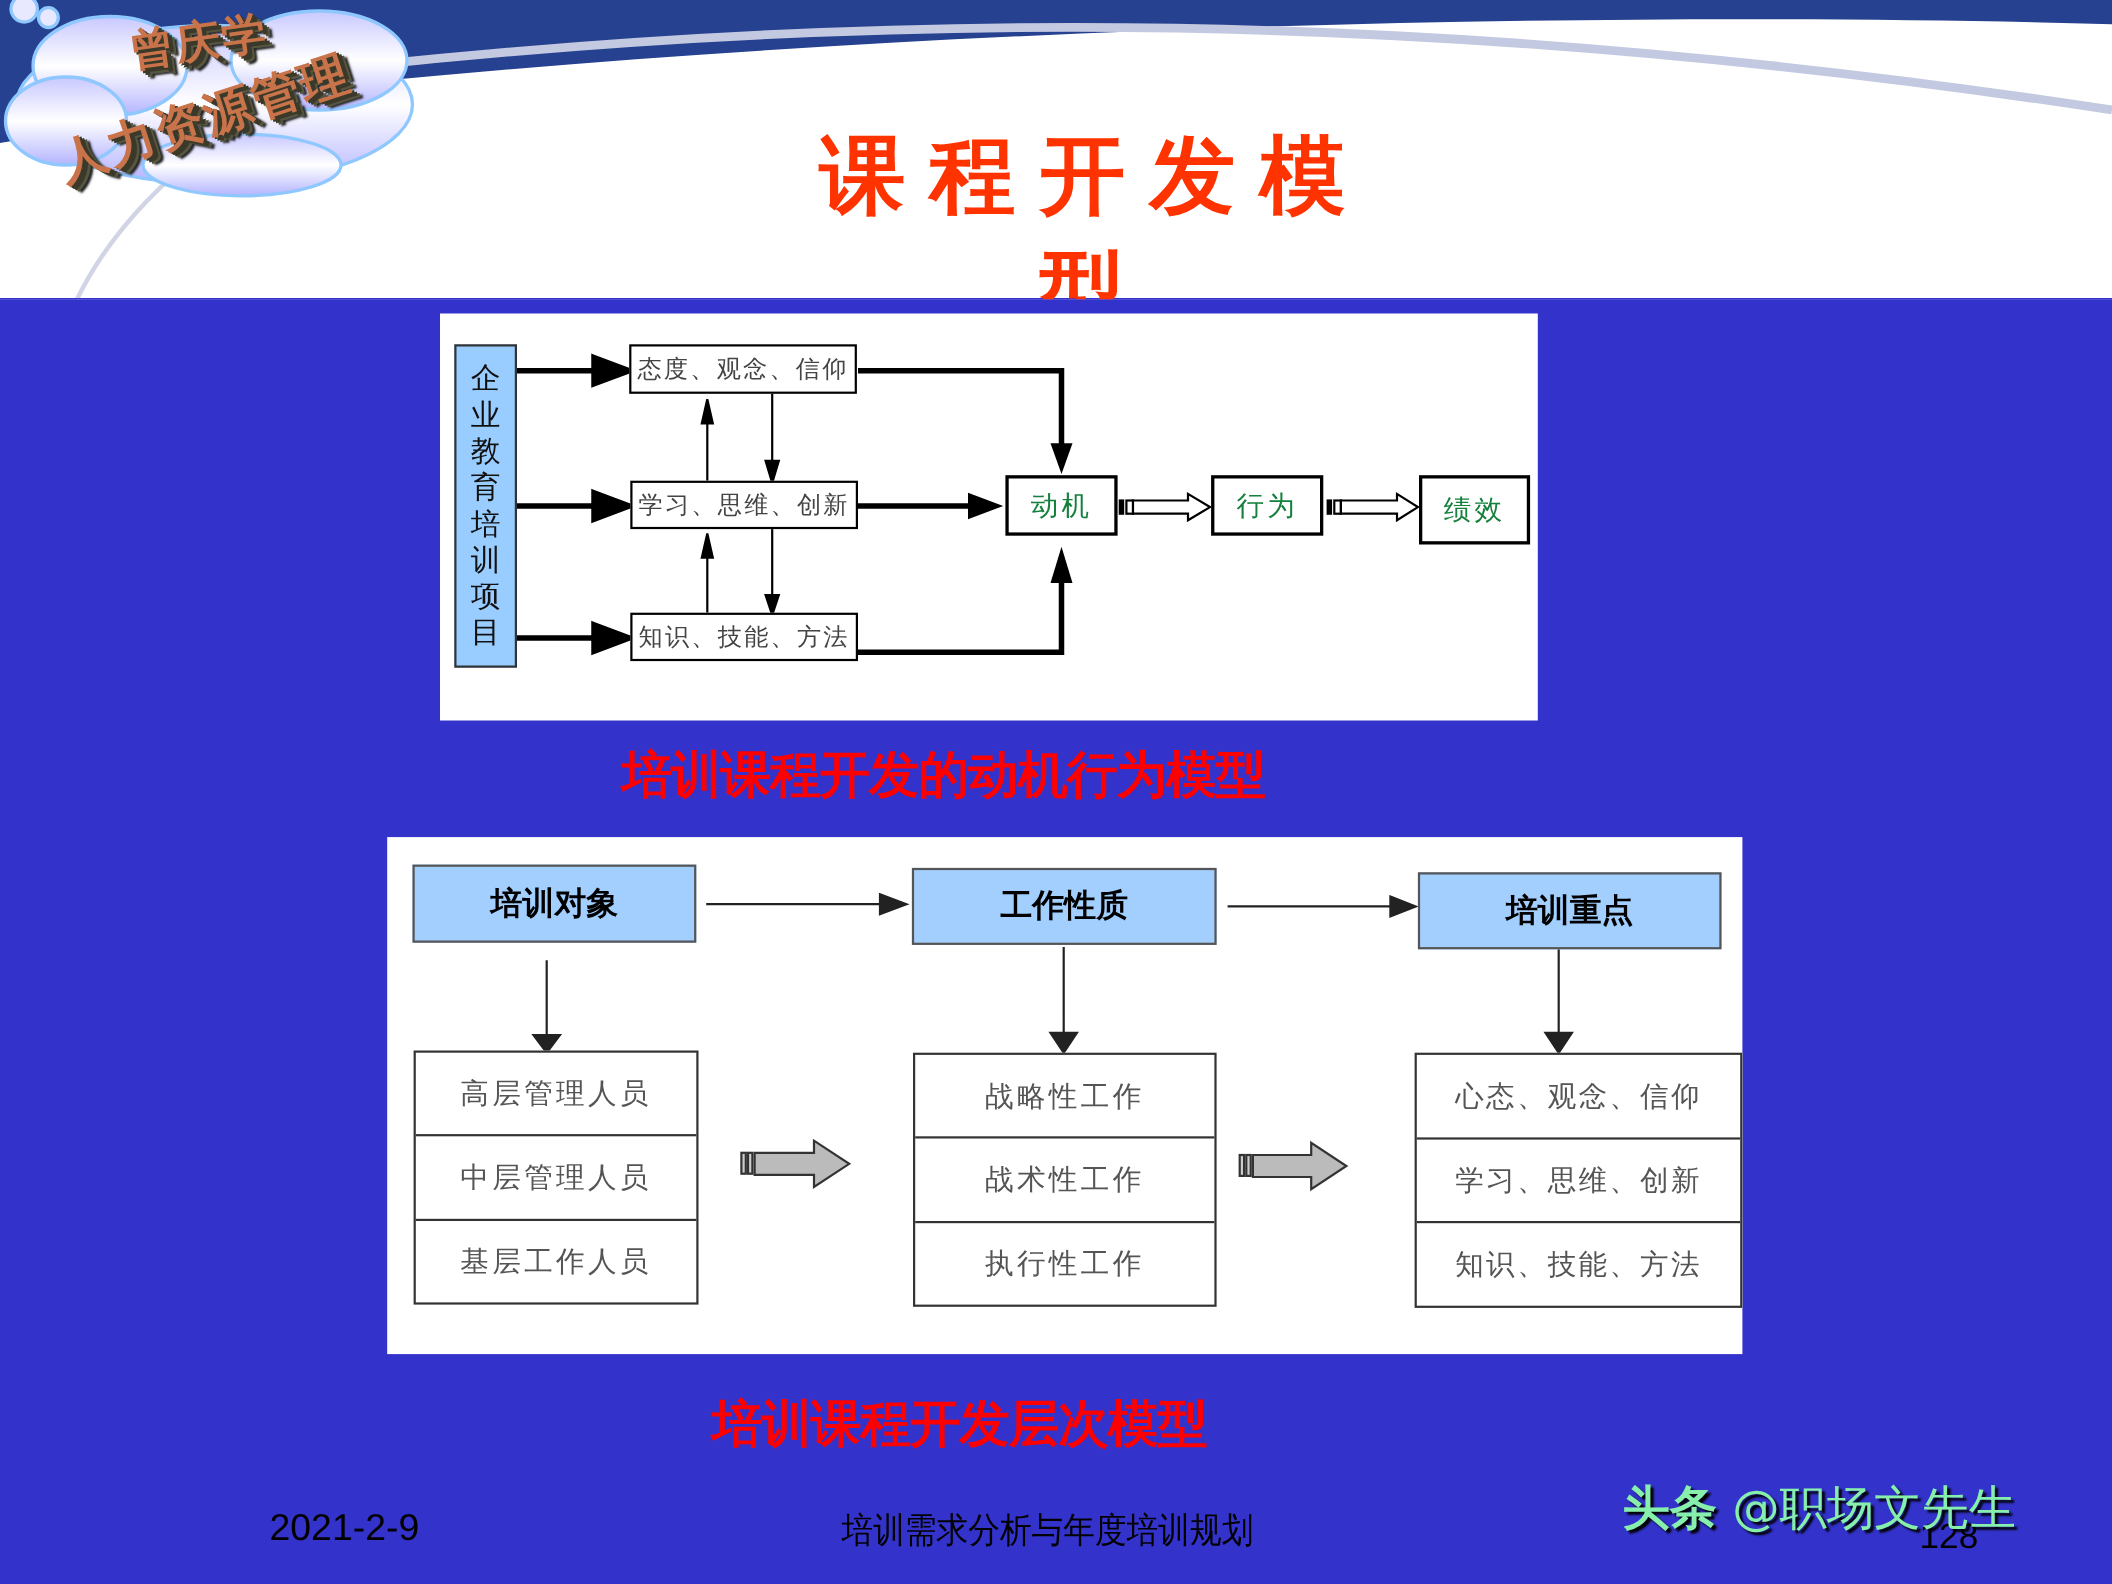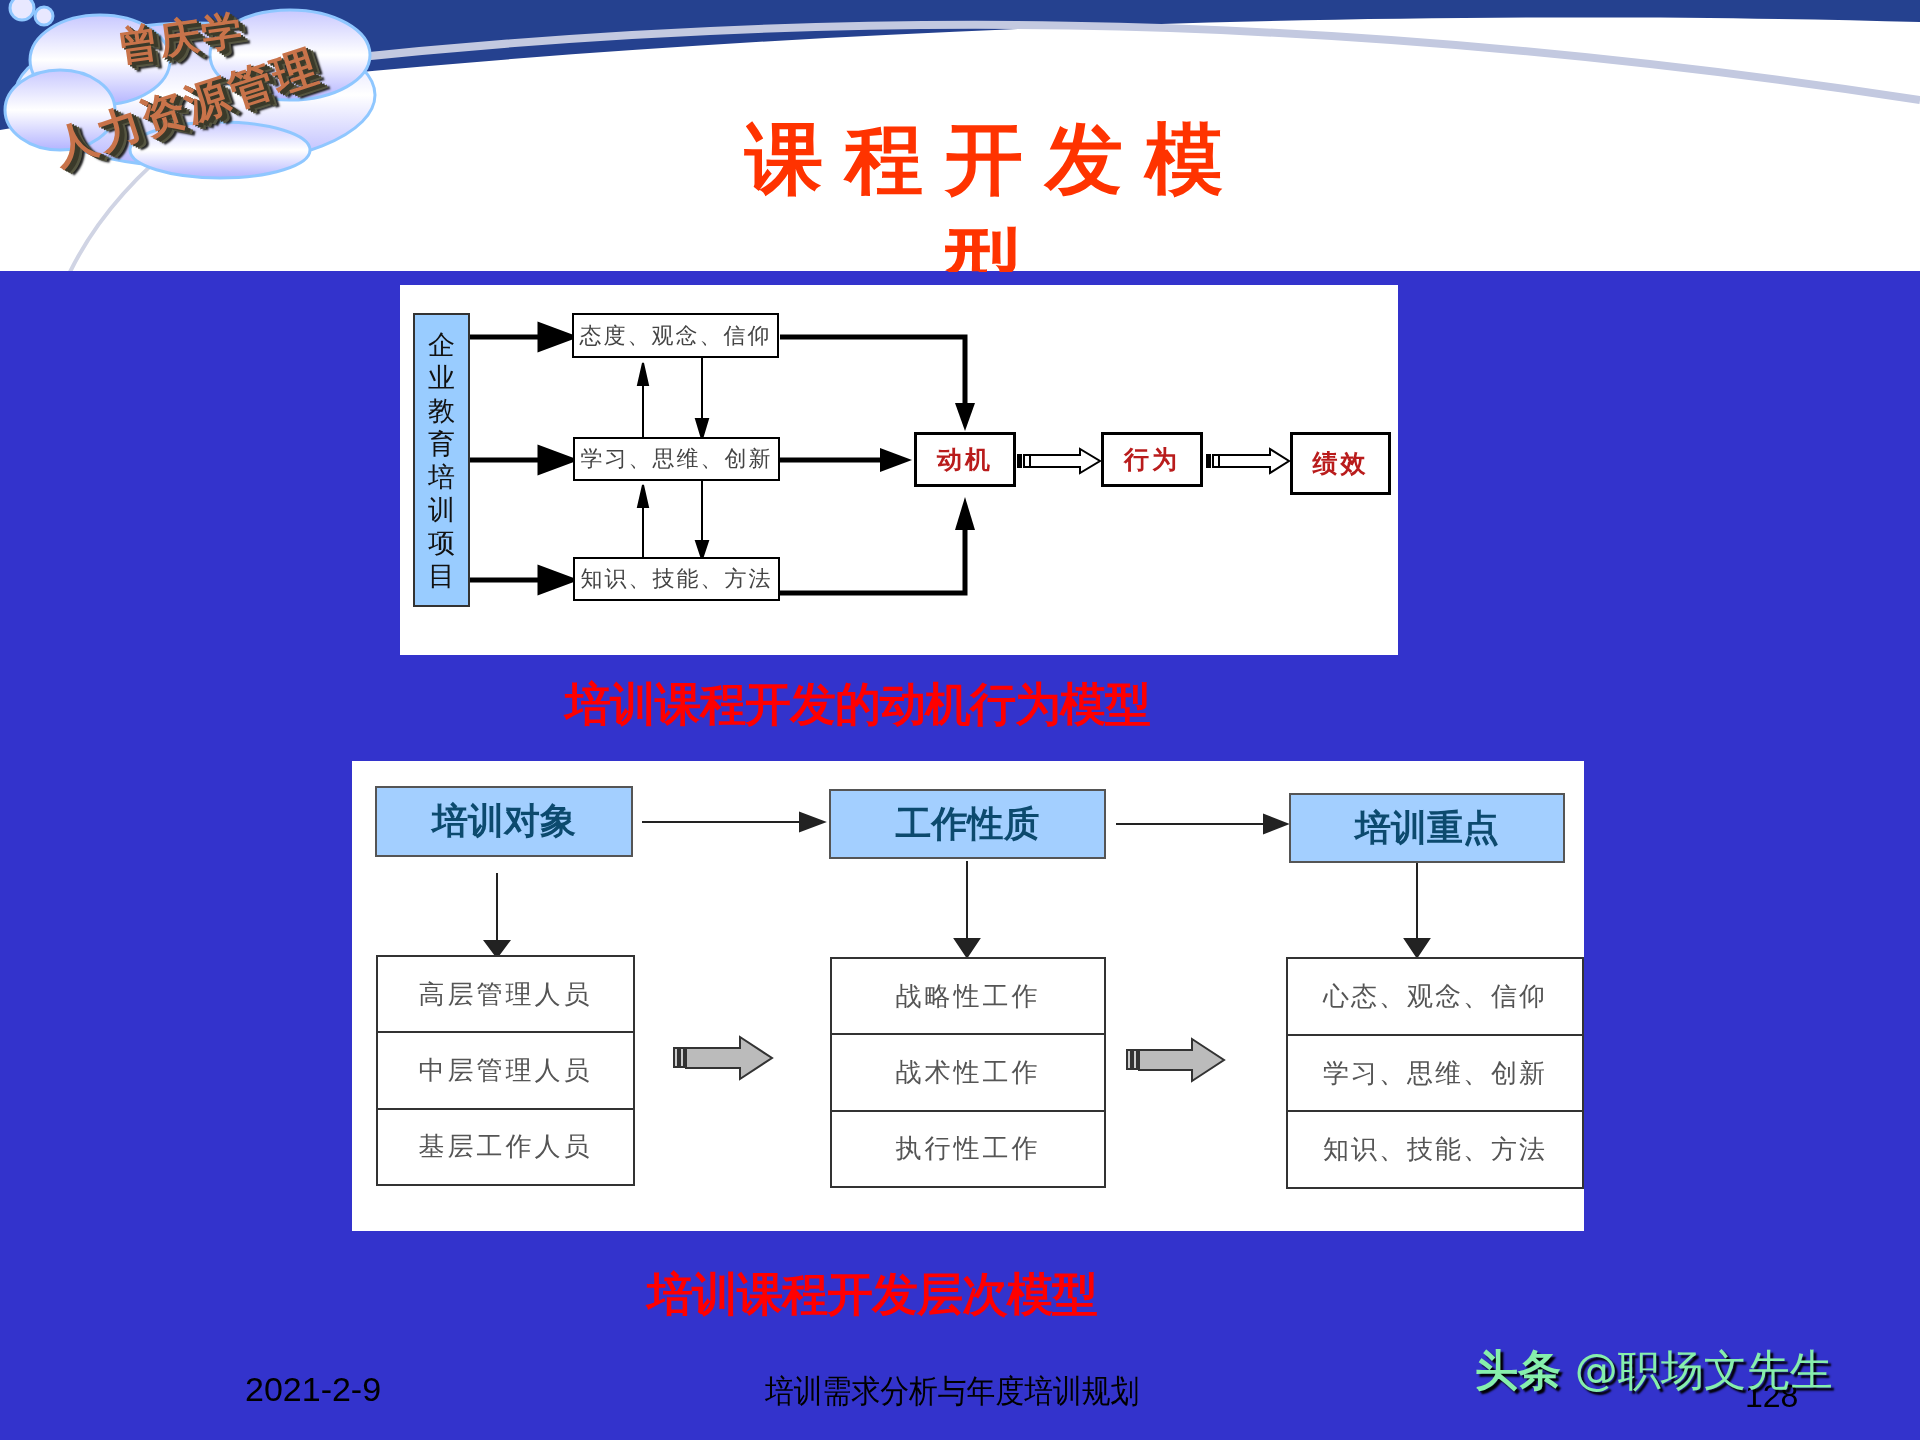--- a/index.html
+++ b/index.html
@@ -9,23 +9,23 @@
   .logo-cloud{position:absolute;left:0;top:0;width:390px;height:180px;}
   .logo-line{position:absolute;font-family:"DejaVu Serif",serif;font-weight:bold;color:#c8734a;text-shadow:2px 2px 0 #3b3a2a,4px 4px 0 #3b3a2a,6px 6px 0 #555540,8px 8px 2px #222;letter-spacing:2px;}
   .logo-line.l1{left:118px;top:10px;font-size:40px;transform:rotate(-8deg);}
   .logo-line.l2{left:48px;top:78px;font-size:44px;transform:rotate(-18deg);}
   .page-title{position:absolute;left:700px;top:108px;width:590px;text-align:center;font-family:"DejaVu Serif",serif;font-weight:bold;font-size:78px;letter-spacing:22px;color:#ff3300;}
 
   .panel{position:absolute;background:#ffffff;}
   .p1{left:400px;top:285px;width:998px;height:370px;}
   .p2{left:352px;top:761px;width:1232px;height:470px;}
   .box{position:absolute;box-sizing:border-box;border:2px solid #000;background:#fff;display:flex;align-items:center;justify-content:center;font-family:"DejaVu Serif",serif;color:#444;}
-  .box.thick{border-width:3px;color:#b91c1c;font-weight:bold;}
+  .box.thick{border-width:3px;color:#15803d;}
   .vbox{position:absolute;box-sizing:border-box;border:2px solid #333;background:#99ccff;display:flex;flex-direction:column;align-items:center;justify-content:center;font-family:"DejaVu Serif",serif;font-size:27px;line-height:33px;color:#111;}
-  .hbox{position:absolute;box-sizing:border-box;border:2px solid #555;background:#a3cfff;display:flex;align-items:center;justify-content:center;font-family:"DejaVu Sans",sans-serif;font-weight:bold;font-size:36px;color:#0c4a6e;}
+  .hbox{position:absolute;box-sizing:border-box;border:2px solid #555;background:#a3cfff;display:flex;align-items:center;justify-content:center;font-family:"DejaVu Sans",sans-serif;font-weight:bold;font-size:29px;color:#000000;}
   .list{position:absolute;box-sizing:border-box;border:2px solid #333;background:#fff;display:flex;flex-direction:column;}
   .list .row{flex:1;display:flex;align-items:center;justify-content:center;font-family:"DejaVu Serif",serif;font-size:26px;color:#555;letter-spacing:3px;border-top:2px solid #333;}
   .list .row:first-child{border-top:none;}
   .svgl{position:absolute;left:0;top:0;pointer-events:none;}
   .caption{position:absolute;font-family:"DejaVu Sans",sans-serif;font-weight:bold;color:#ff0000;font-size:46px;letter-spacing:-1px;white-space:nowrap;}
   .cap1{left:565px;top:674px;}
   .cap2{left:647px;top:1264px;}
   .footer-date{position:absolute;left:210px;top:1370px;font-family:"Liberation Sans",sans-serif;font-size:34px;color:#000;margin-left:35px;}
   .footer-title{position:absolute;left:765px;top:1370px;font-family:"DejaVu Sans",sans-serif;font-size:32px;color:#000;transform:scaleX(0.9);transform-origin:left;}
   .footer-page{position:absolute;left:1745px;top:1378px;font-family:"Liberation Sans",sans-serif;font-size:32px;color:#000;}

